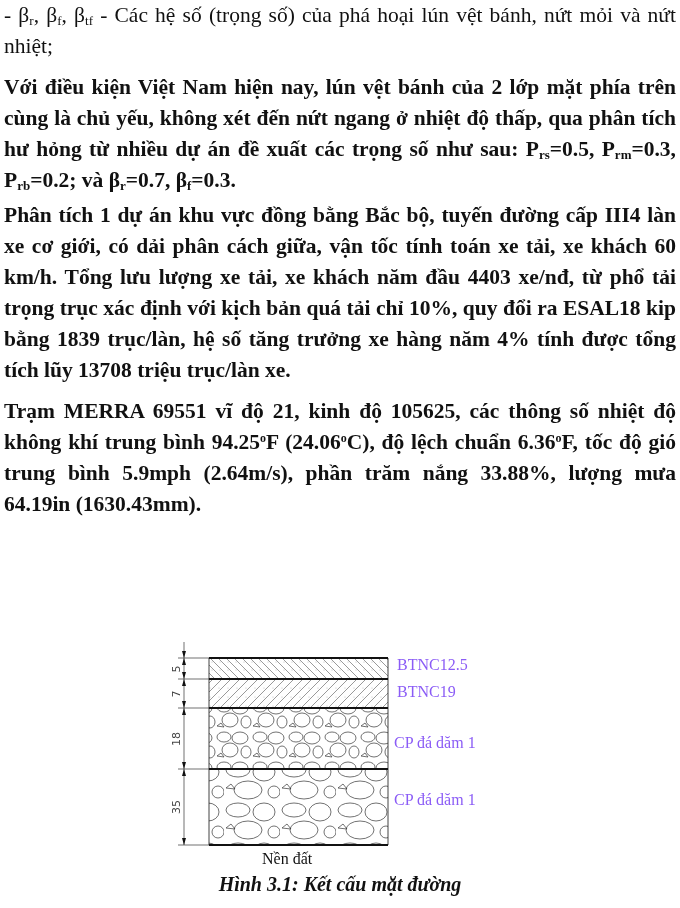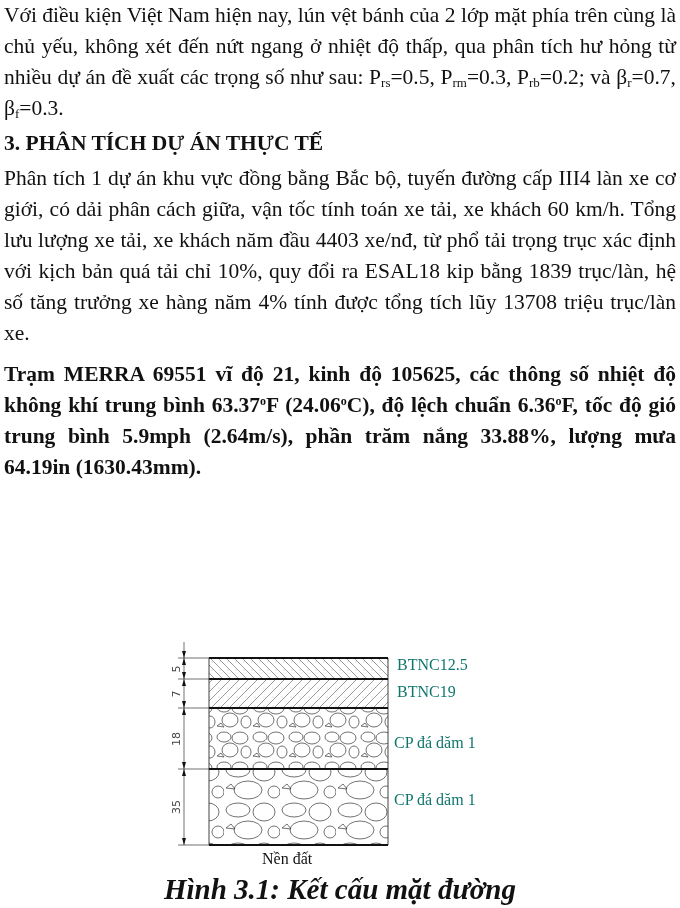--- a/index.html
+++ b/index.html
@@ -15,41 +15,41 @@
   }
   .p + .p { margin-top: 10px; font-weight: bold; }
   .h { font-weight: bold; font-size: 21.5px; line-height: 31px; margin: 0; }
   .h1 { margin-top: 4px; }
   sub { font-size: 13px; vertical-align: -3px; line-height: 0; }
   sup { font-size: 12px; vertical-align: 7px; line-height: 0; }
 
   .figure { position: absolute; left: 0; top: 640px; width: 680px; height: 268px; }
   .fig-svg { position: absolute; left: 0; top: 0; }
   .layer-label {
-    position: absolute; font-size: 16px; line-height: 18px; color: #0f766e;
+    position: absolute; font-size: 16px; line-height: 18px; color: #8b5cf6;
   }
   .ground-label { position: absolute; font-size: 16px; color: #111; }
   .caption {
     position: absolute; left: 0; width: 680px; top: 233px; text-align: center;
-    font-weight: bold; font-style: italic; font-size: 29px; color: #111;
+    font-weight: bold; font-style: italic; font-size: 20px; color: #111;
   }
 </style>
 </head>
 <body>
 
 <div class="page">
 
+  <p class="p"><span>- </span><span><span>β</span><sub>r</sub></span><span>, </span><span><span>β</span><sub>f</sub></span><span>, </span><span><span>β</span><sub>tf</sub></span><span> - Các hệ số (trọng số) của phá hoại lún vệt bánh, nứt mỏi và nứt nhiệt;</span></p>
 
   <p class="p"><span>Với điều kiện Việt Nam hiện nay, lún vệt bánh của 2 lớp mặt phía trên cùng là chủ yếu, không xét đến nứt ngang ở nhiệt độ thấp, qua phân tích hư hỏng từ nhiều dự án đề xuất các trọng số như sau: </span><span>P</span><sub>rs</sub><span>=0.5, </span><span>P</span><sub>rm</sub><span>=0.3, </span><span>P</span><sub>rb</sub><span>=0.2; và </span><span>β</span><sub>r</sub><span>=0.7, </span><span>β</span><sub>f</sub><span>=0.3.</span></p>
 
-  <h2 class="h h1">3. PHÂN TÍCH DỰ ÁN THỰC TẾ</h2>
 
   <p class="p" style="margin-top:4px">Phân tích 1 dự án khu vực đồng bằng Bắc bộ, tuyến đường cấp III4 làn xe cơ giới, có dải phân cách giữa, vận tốc tính toán xe tải, xe khách 60 km/h. Tổng lưu lượng xe tải, xe khách năm đầu 4403 xe/nđ, từ phổ tải trọng trục xác định với kịch bản quá tải chỉ 10%, quy đổi ra ESAL18 kip bằng 1839 trục/làn, hệ số tăng trưởng xe hàng năm 4% tính được tổng tích lũy 13708 triệu trục/làn xe.</p>
 
-  <p class="p"><span>Trạm MERRA 69551 vĩ độ 21, kinh độ 105625, các thông số nhiệt độ không khí trung bình 63.37</span><sup>o</sup><span>F (24.06</span><sup>o</sup><span>C), độ lệch chuẩn 6.36</span><sup>o</sup><span>F, tốc độ gió trung bình 5.9mph (2.64m/s), phần trăm nắng 33.88%, lượng mưa 64.19in (1630.43mm).</span></p>
+  <p class="p"><span>Trạm MERRA 69551 vĩ độ 21, kinh độ 105625, các thông số nhiệt độ không khí trung bình 94.25</span><sup>o</sup><span>F (24.06</span><sup>o</sup><span>C), độ lệch chuẩn 6.36</span><sup>o</sup><span>F, tốc độ gió trung bình 5.9mph (2.64m/s), phần trăm nắng 33.88%, lượng mưa 64.19in (1630.43mm).</span></p>
 </div>
 
 <div class="figure">
   <svg class="fig-svg" width="680" height="240" viewBox="0 0 680 240">
     <defs>
       <pattern id="hatchA" width="8" height="8" patternUnits="userSpaceOnUse">
         <path d="M0,0 L8,8 M-2,6 L2,10 M6,-2 L10,2" stroke="#555" stroke-width="0.6"></path>
         <circle cx="4" cy="6" r="0.4" fill="#777"></circle>
       </pattern>
       <pattern id="hatchB" width="9" height="9" patternUnits="userSpaceOnUse">

